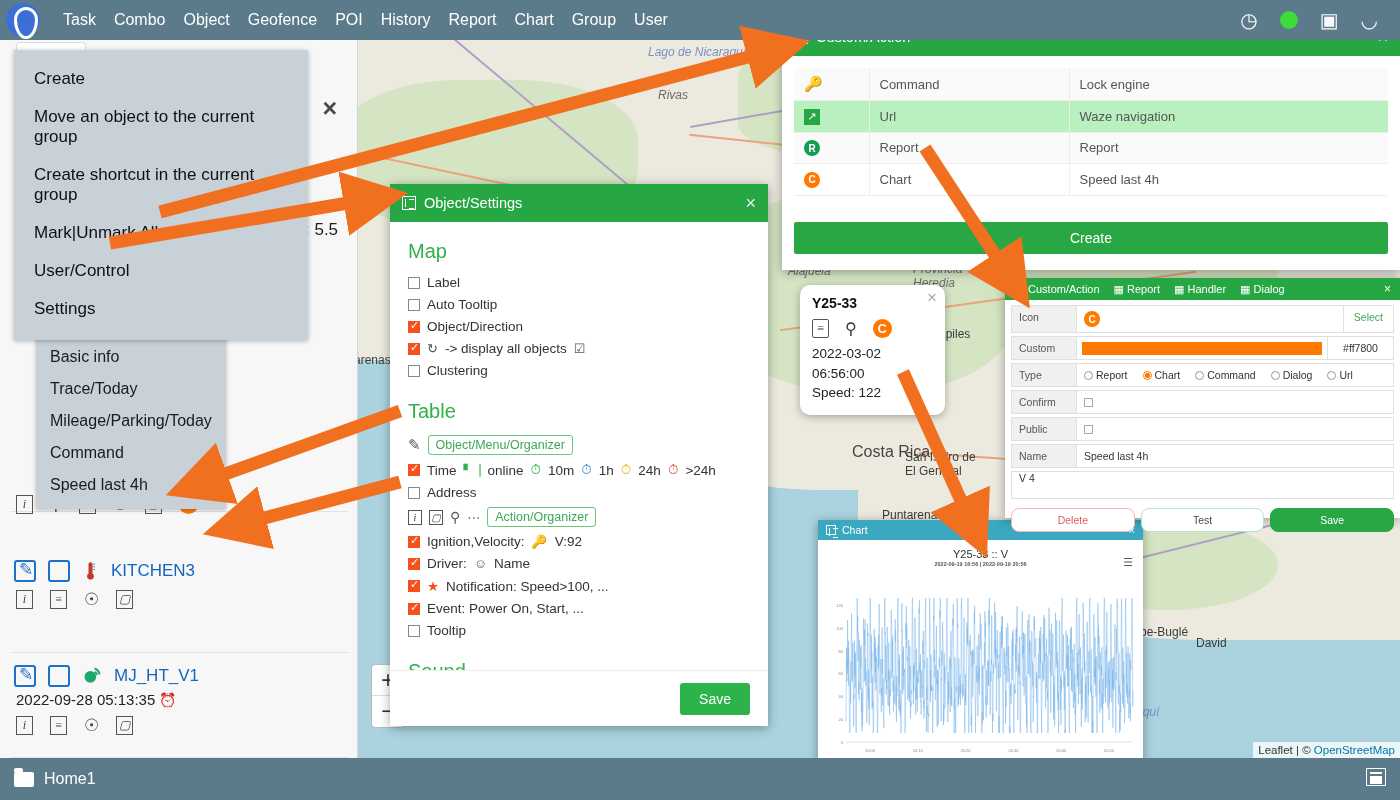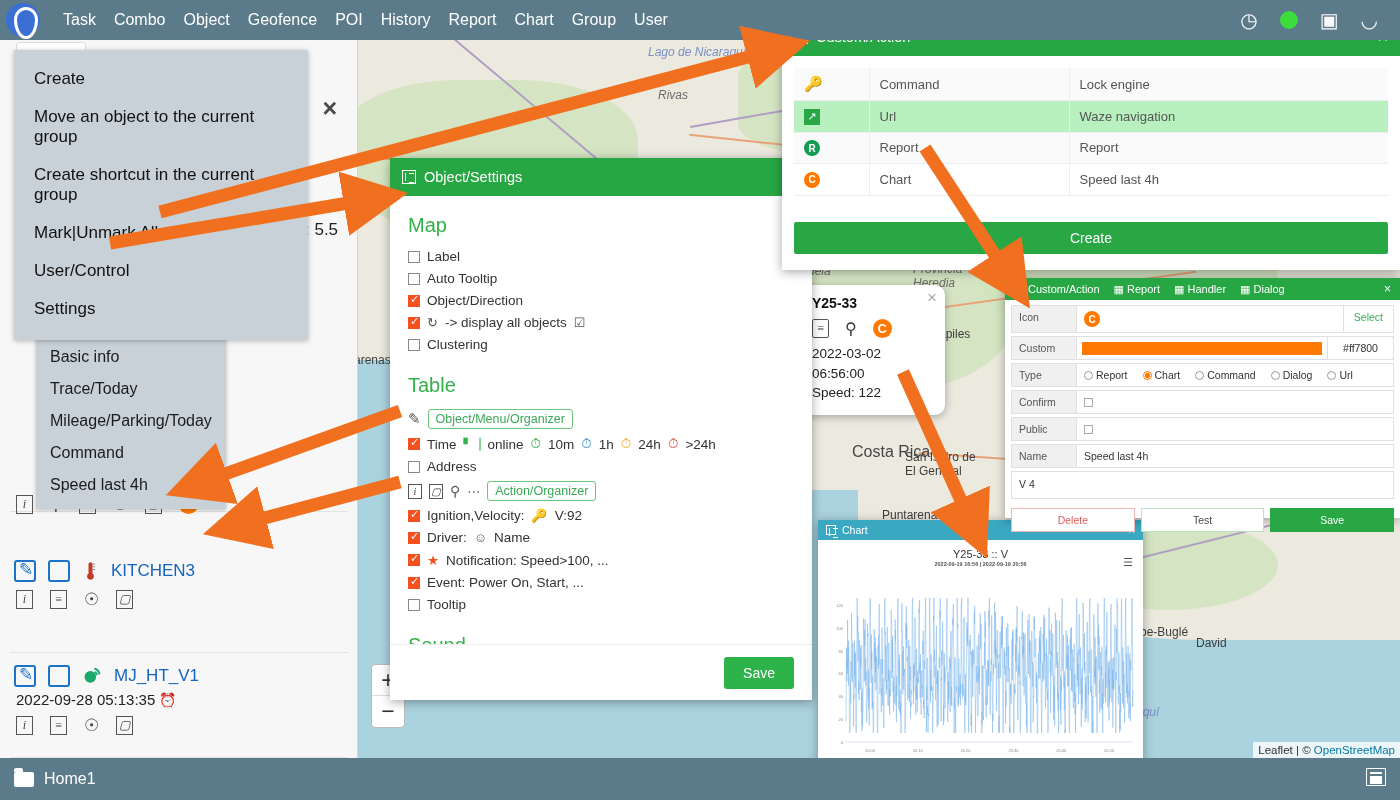--- a/index.html
+++ b/index.html
@@ -127,21 +127,21 @@
     padding:0 12px; font-size:14.5px; gap:8px;
   }
   .dlg-hd .x{ margin-left:auto; font-size:18px; cursor:pointer; opacity:.9;}
   .hico{ display:inline-block; width:14px;height:14px;border:1.5px solid #fff; position:relative;}
   .hico:before{content:"";position:absolute;left:2px;top:2px;width:3px;height:8px;
     border-left:1.5px solid #fff;}
   .hico:after{content:"";position:absolute;left:6px;top:2px;width:5px;height:8px;
     border-top:1.5px solid #fff;border-bottom:1.5px solid #fff;}
 
   
-  #objsettings{ left:390px; top:158px; width:422px; height:542px;}
+  #objsettings{ left:390px; top:184px; width:378px; height:542px;}
   #objsettings .body{ padding:12px 18px 0 18px; height:478px; overflow:hidden;}
   .sec-h{ color:#32b14a; font-size:20px; margin:6px 0 12px 0;}
   .chk-row{ display:flex; align-items:center; gap:7px; font-size:13.5px; color:#333; margin:7px 0;}
   .cbox{ width:12px;height:12px;border:1.4px solid #888; flex:0 0 auto; background:#fff;}
   .cbox.on{ background:#f4511e; border-color:#f4511e; position:relative;}
   .cbox.on:after{ content:"\2713"; position:absolute; left:1px; top:-3px; color:#fff; font-size:11px;}
   .tagbox{ border:1px solid #6cc57d; color:#3aa856; font-size:12.5px; padding:2px 7px; border-radius:3px;}
   .miniico{ color:#555; font-size:13px;}
   .dlg-ft{
     position:absolute; left:0; bottom:0; width:100%; height:56px; border-top:1px solid #eee;
@@ -186,24 +186,24 @@
     display:flex; align-items:center; gap:6px; background:#fff;}
   .selbtn{ border:1px solid #e0e0e0; border-left:none; color:#3aa856; padding:5px 10px;
     background:#fff; cursor:pointer; font-size:10.5px;}
   .swatch{ flex:1; height:13px; background:#ff7800;}
   .hexbox{ width:66px; border:1px solid #e0e0e0; border-left:none; padding:5px 6px;
     text-align:center; color:#333; background:#fff; font-size:10.5px;}
   .radio{ display:inline-flex; align-items:center; gap:3px; margin-right:9px; color:#333;}
   .rdot{ width:9px;height:9px;border:1.3px solid #999;border-radius:50%;display:inline-block;}
   .rdot.on{ border-color:#ff7800; background:radial-gradient(#ff7800 0 46%, #fff 48%);}
   .minicb{ width:9px;height:9px;border:1.2px solid #aaa;display:inline-block;background:#fff;}
-  .ftext{ width:calc(100% - 0px); border:1px solid #e0e0e0; padding:6px 7px; color:#333;
+  .ftext{ width:calc(100% - 0px); border:1px solid #e0e0e0; padding:0 7px; color:#333;
     min-height:28px; font-size:10.5px;}
   .btnrow{ display:flex; gap:6px; padding:4px 6px 6px 6px;}
-  .btnrow button{ flex:1; padding:5px 0; font-size:10.5px; cursor:pointer; border-radius:0;}
+  .btnrow button{ flex:1; padding:5px 0; font-size:10.5px; cursor:pointer; border-radius:8px;}
   .b-del{ background:#fff;border:1px solid #f3b8b8;color:#e05b5b;}
   .b-test{ background:#fff;border:1px solid #b9e3c2;color:#4a4a4a;}
   .b-save{ background:#2aa745;border:1px solid #2aa745;color:#fff;}
 
   
   #chartdlg{ left:818px; top:520px; width:325px; height:252px; z-index:21;}
   #chartdlg .hd{
     background:#3aa8c0;color:#fff;height:20px;display:flex;align-items:center;gap:6px;
     padding:0 8px;font-size:10.5px;
   }

